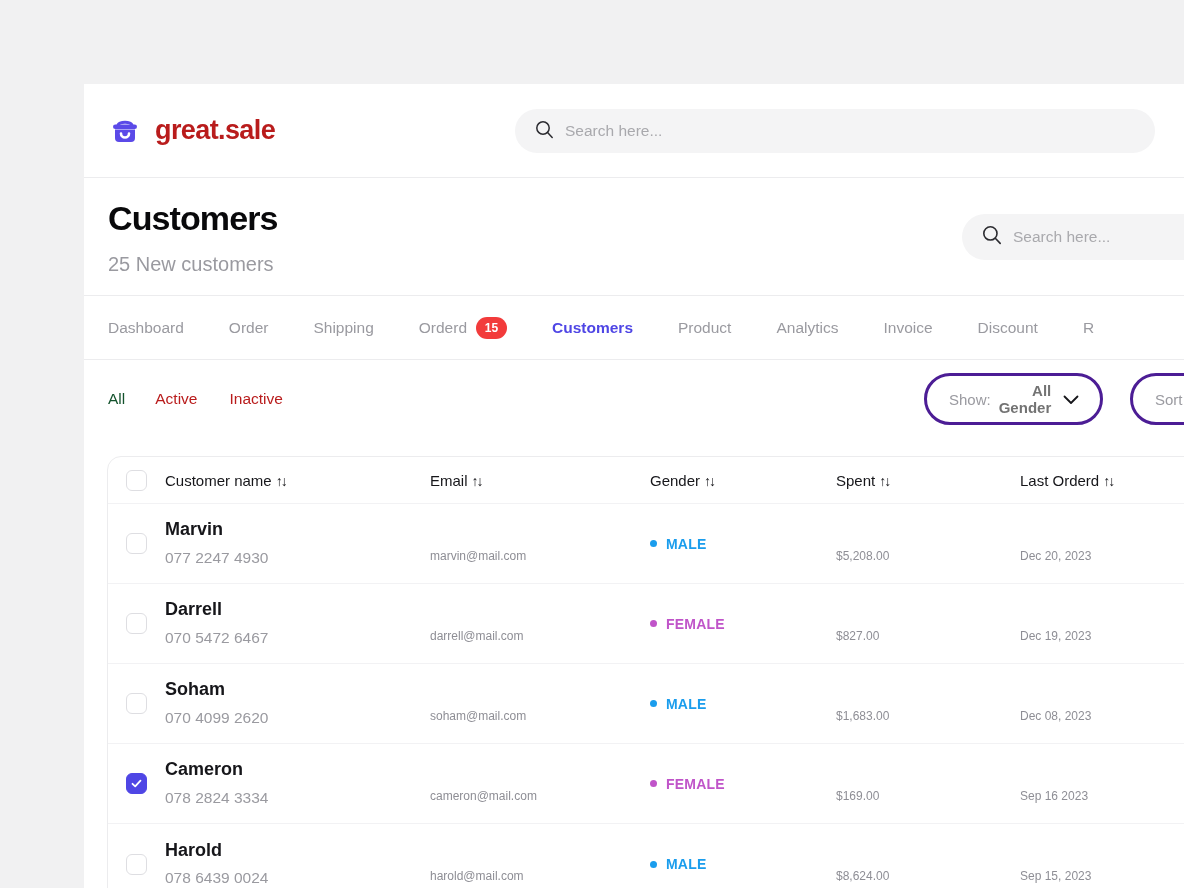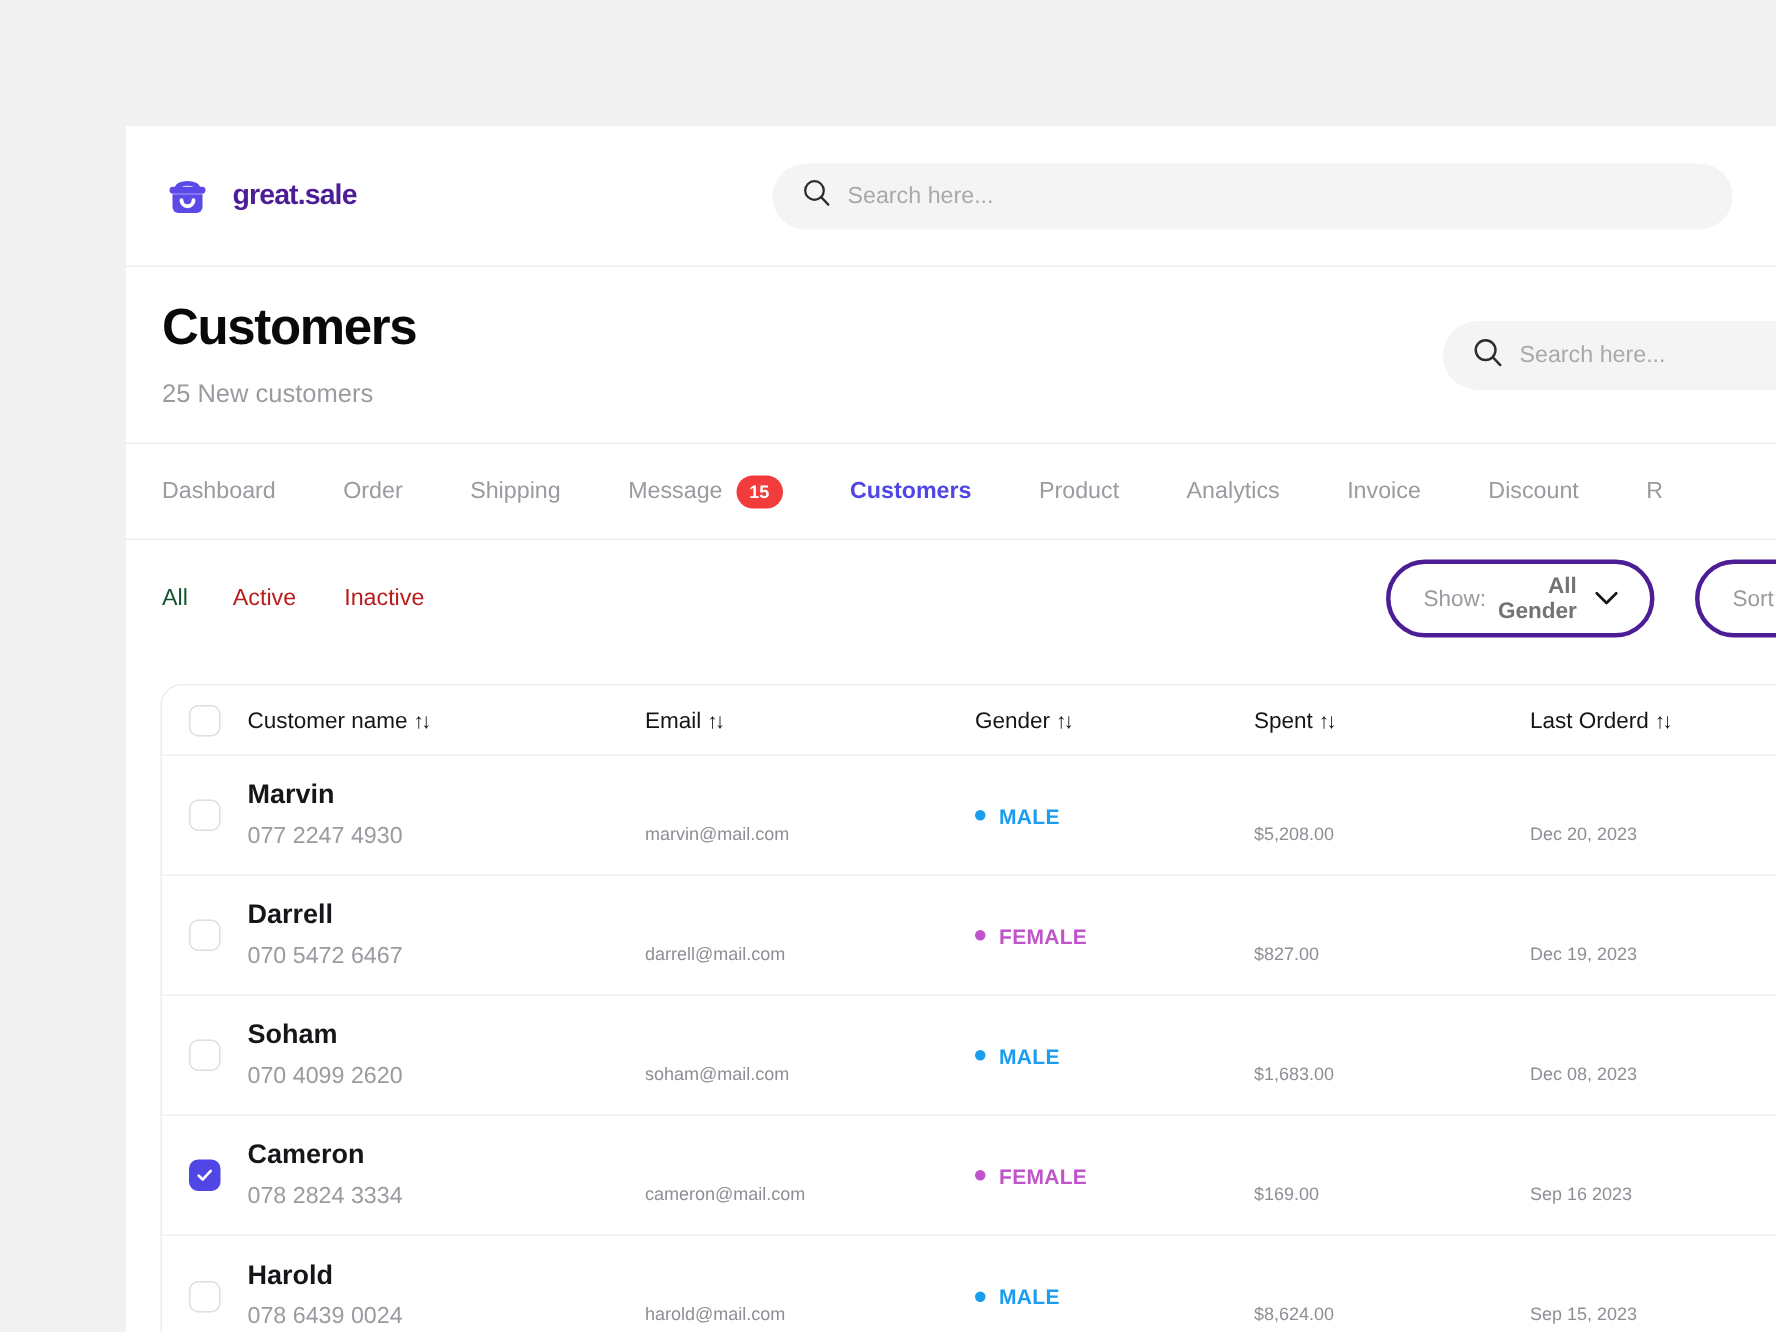--- a/index.html
+++ b/index.html
@@ -22,21 +22,21 @@
   
   .topbar {
     position: relative;
     height: 94px;
     border-bottom: 1px solid #ececee;
     display: flex; align-items: center;
   }
   .brand { display: flex; align-items: center; gap: 13px; margin-left: 24px; }
   .logo-mark { width: 34px; height: 34px; flex: none; }
   .brand-name {
-    font-size: 19px; font-weight: bold; color: #4c1d95;
+    font-size: 27px; font-weight: bold; color: #b91c1c;
     letter-spacing: -0.6px;
   }
   .topsearch {
     position: absolute; left: 431px; top: 25px;
     width: 640px; height: 44px;
     background: #f4f4f5; border-radius: 22px;
     display: flex; align-items: center; gap: 11px;
     padding: 0 20px;
   }
   .topsearch .ph { color: #a9a9ad; font-size: 15.5px; }
@@ -48,21 +48,21 @@
     position: relative; height: 118px;
     border-bottom: 1px solid #ececee;
   }
   .page-title {
     position: absolute; left: 24px; top: 21px;
     font-size: 34px; font-weight: bold; color: #09090b;
     letter-spacing: -0.9px;
   }
   .page-sub {
     position: absolute; left: 24px; top: 75px;
-    font-size: 17px; color: #9a9aa0; text-align: center;
+    font-size: 20px; color: #9a9aa0; text-align: center;
   }
   .headsearch {
     position: absolute; left: 878px; top: 36px;
     width: 290px; height: 46px;
     background: #f4f4f5; border-radius: 23px;
     display: flex; align-items: center; gap: 11px; padding: 0 20px;
   }
   .headsearch .ph { color: #a9a9ad; font-size: 15.5px; }
 
   
@@ -122,21 +122,21 @@
   .thead { height: 47px; border-bottom: 1px solid #f2f2f4; }
   .c-check { width: 57px; display: flex; justify-content: center; flex: none; }
   .c-name  { width: 265px; flex: none; }
   .c-email { width: 220px; flex: none; }
   .c-gender{ width: 186px; flex: none; }
   .c-spent { width: 184px; flex: none; }
   .c-date  { width: 200px; flex: none; }
 
   .th {
     font-size: 15px; color: #16161a; font-weight: normal;
-    display: flex; align-items: flex-start; gap: 4px;
+    display: flex; align-items: flex-end; gap: 4px;
   }
   .sorticon { font-size: 14px; color: #16161a; letter-spacing: -2px; }
 
   .cb {
     width: 21px; height: 21px; border: 1px solid #dedee2;
     border-radius: 6px; background: #fff; flex: none;
     display: flex; align-items: center; justify-content: center;
   }
   .cb.checked { background: #4f46e5; border-color: #4f46e5; }
 
@@ -198,21 +198,21 @@
       <div class="tab">
         <span>Dashboard</span>
       </div>
       <div class="tab">
         <span>Order</span>
       </div>
       <div class="tab">
         <span>Shipping</span>
       </div>
       <div class="tab">
-        <span>Message</span>
+        <span>Orderd</span>
         <span class="tab-badge">15</span>
       </div>
       <div class="tab active">
         <span>Customers</span>
       </div>
       <div class="tab">
         <span>Product</span>
       </div>
       <div class="tab">
         <span>Analytics</span>

